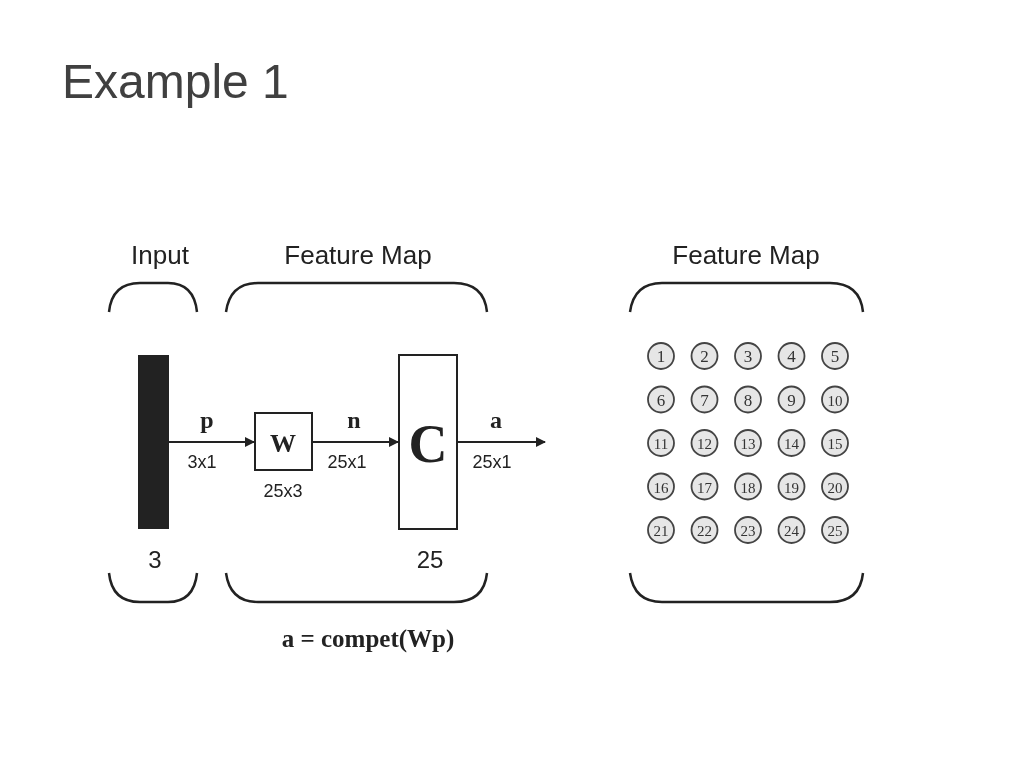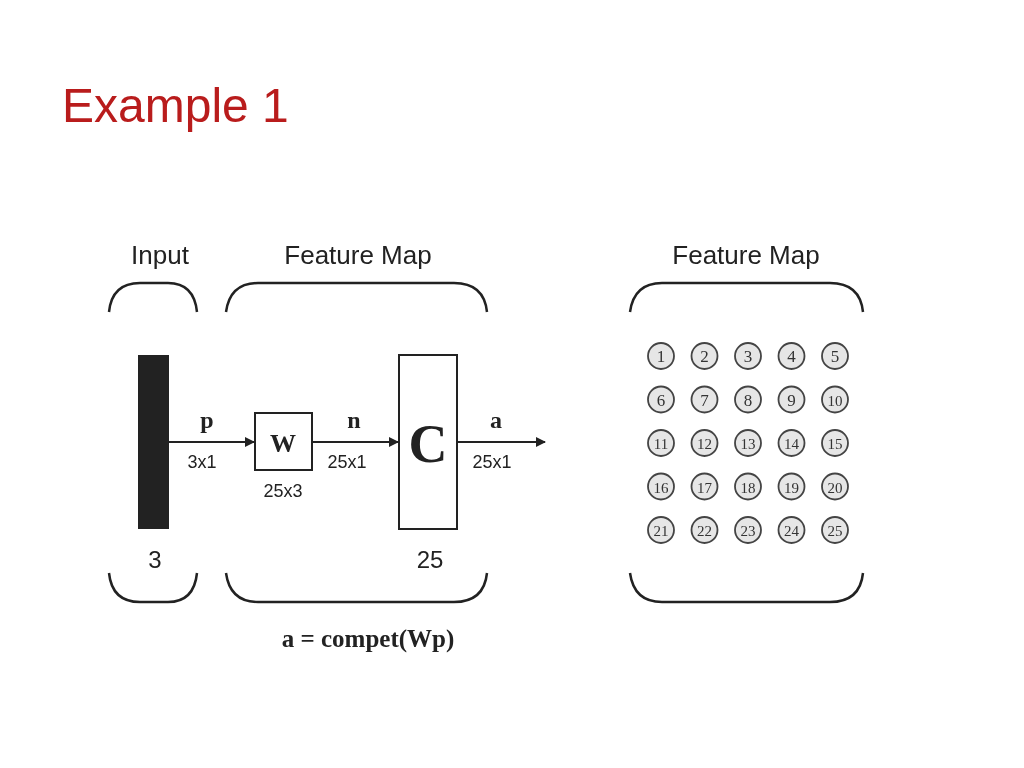--- a/index.html
+++ b/index.html
@@ -1,17 +1,17 @@
 <!DOCTYPE html>
 <html><head>
 <meta charset="utf-8">
 <style>
   html, body { margin:0; padding:0; background:#ffffff; }
   body { width:1024px; height:768px; position:relative; overflow:hidden; }
-  .title { position:absolute; left:62px; top:78px; font-family:"Liberation Sans", sans-serif; font-size:48px; color:#b91c1c; }
+  .title { position:absolute; left:62px; top:54px; font-family:"Liberation Sans", sans-serif; font-size:48px; color:#404040; }
   svg { position:absolute; left:0; top:0; }
   .sans { font-family:"Liberation Sans", sans-serif; fill:#222; }
   .serif { font-family:"Liberation Serif", serif; fill:#222; font-weight:bold; }
   .brace { fill:none; stroke:#222; stroke-width:2.5; }
 </style>
 </head>
 <body>
 
 <div class="title">Example 1</div>
 

